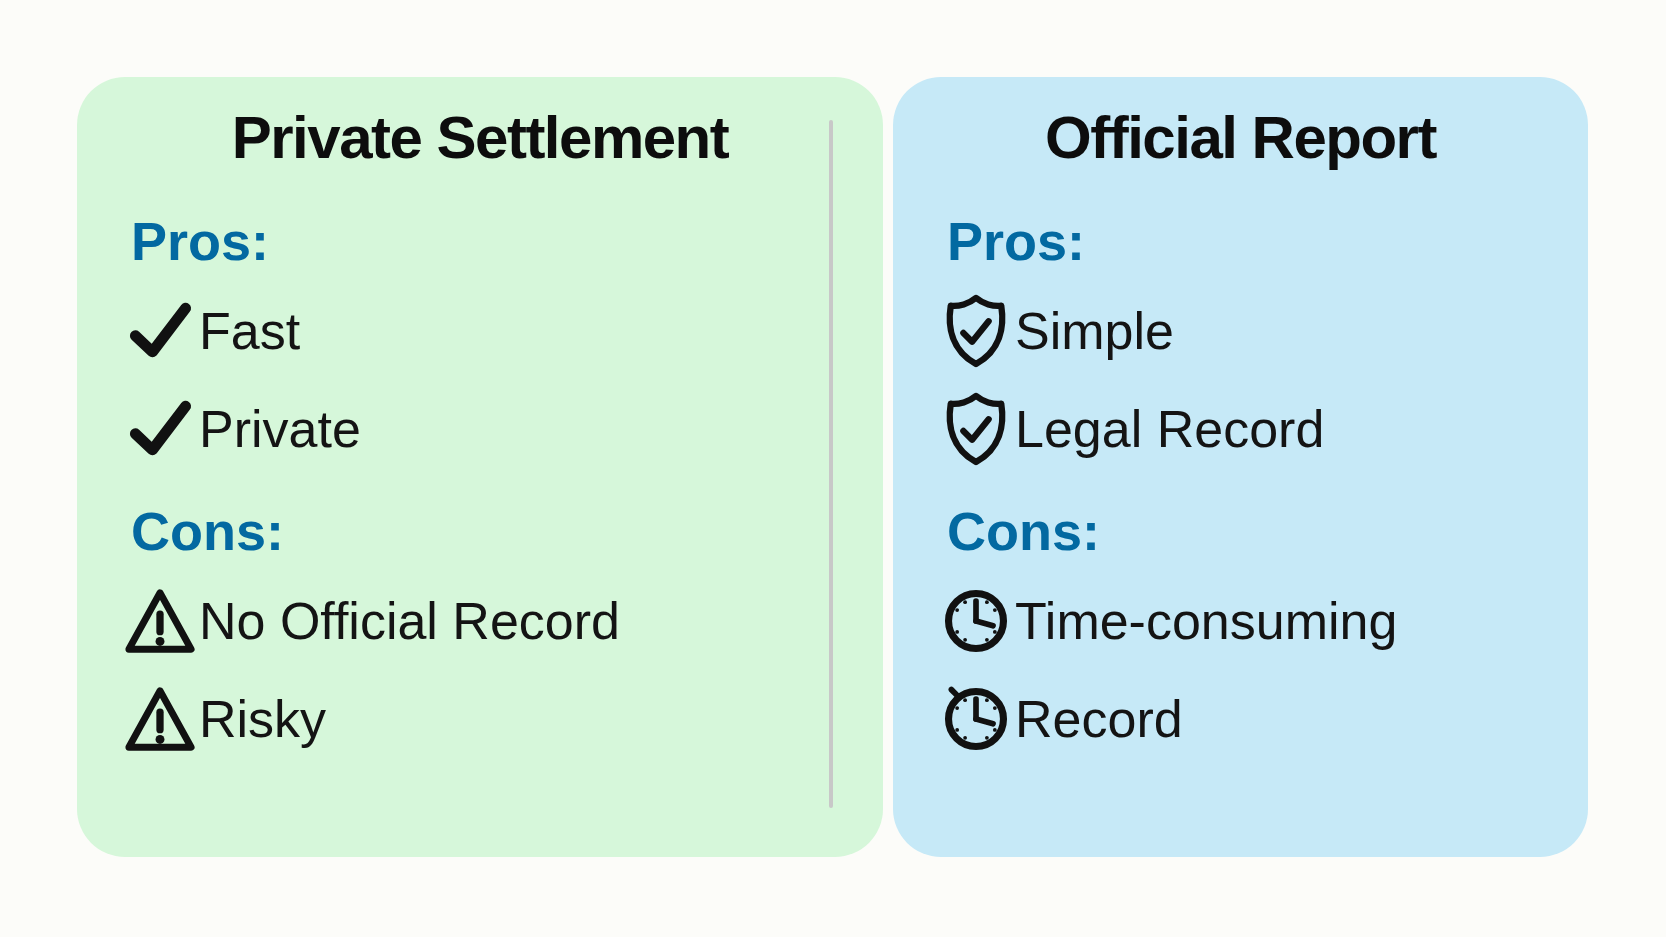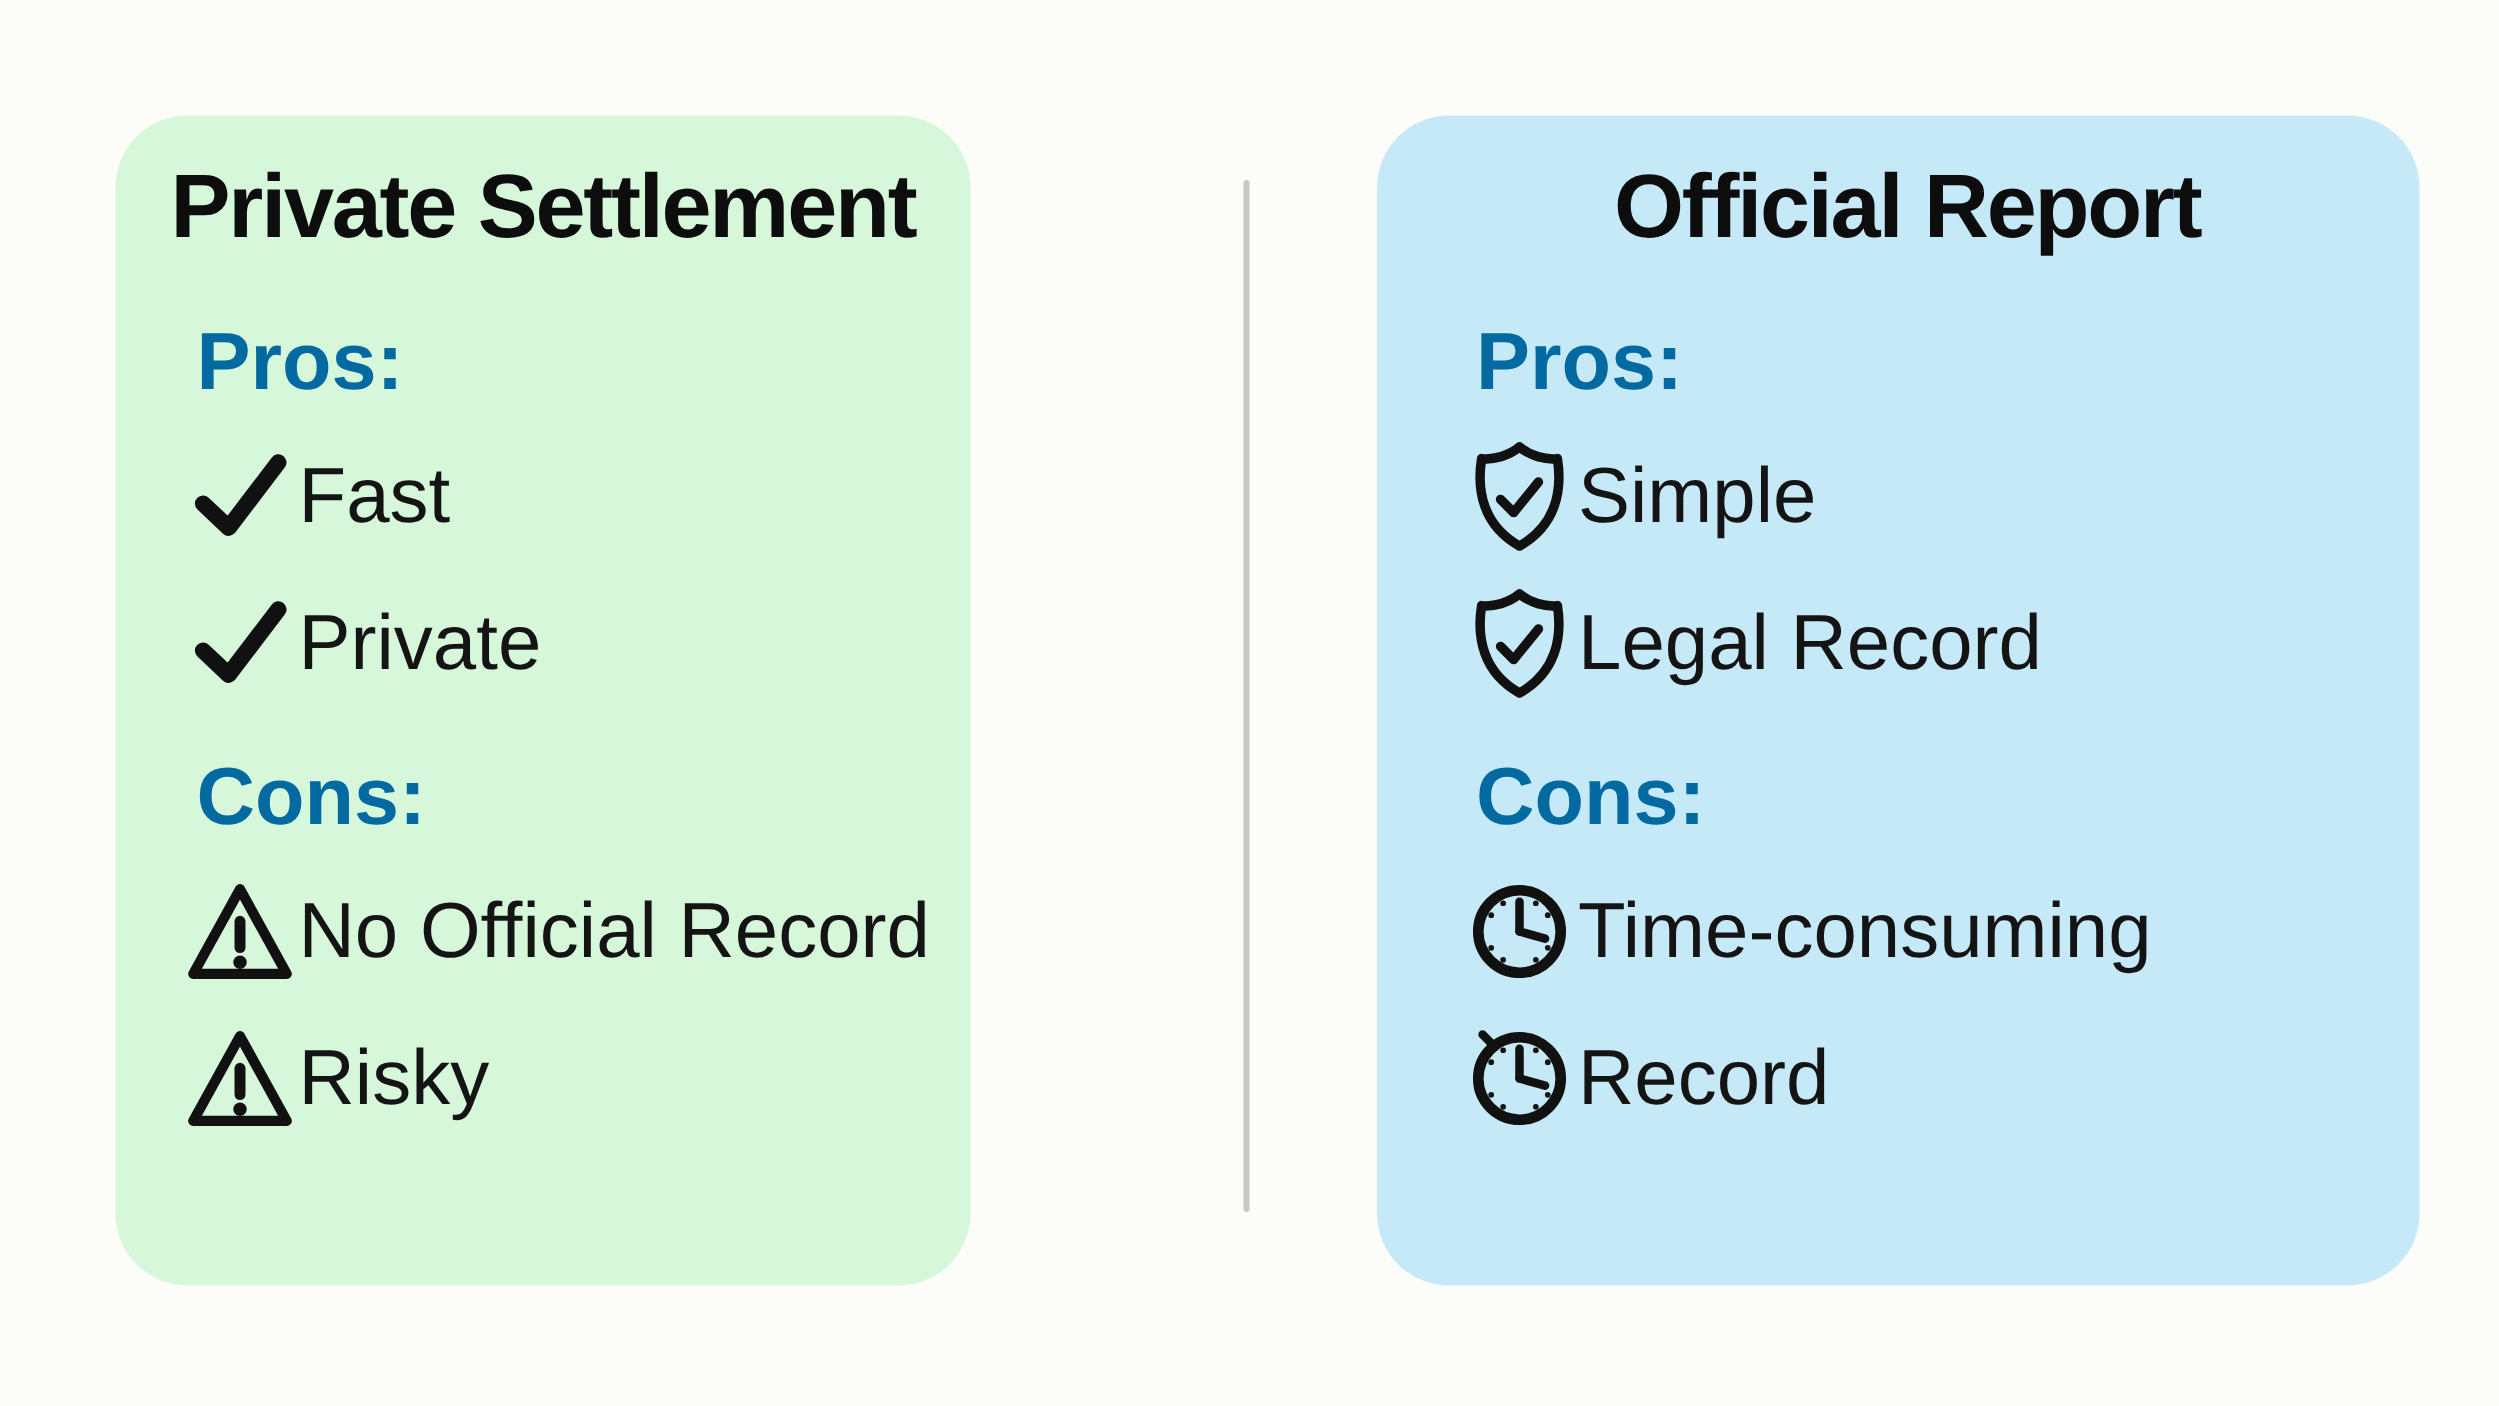--- a/index.html
+++ b/index.html
@@ -5,27 +5,27 @@
   html, body { margin: 0; padding: 0; }
   body {
     width: 1666px; height: 937px;
     position: relative;
     font-family: "Liberation Sans", sans-serif;
     overflow: hidden;
   }
   .card {
     position: absolute;
     top: 77px;
-    width: 570px;
+    width: 806px;
     height: 780px;
     border-radius: 48px;
     box-sizing: border-box;
   }
   .card-green { left: 77px; }
-  .card-blue  { left: 918px; width: 695px; padding-left: 12px; }
+  .card-blue  { left: 893px; width: 695px; }
   .divider {
     position: absolute;
     left: 829px; top: 120px;
     width: 4px; height: 688px;
     border-radius: 2px;
   }
   .card-title {
     margin-top: 26px;
     text-align: center;
     font-size: 60px;

